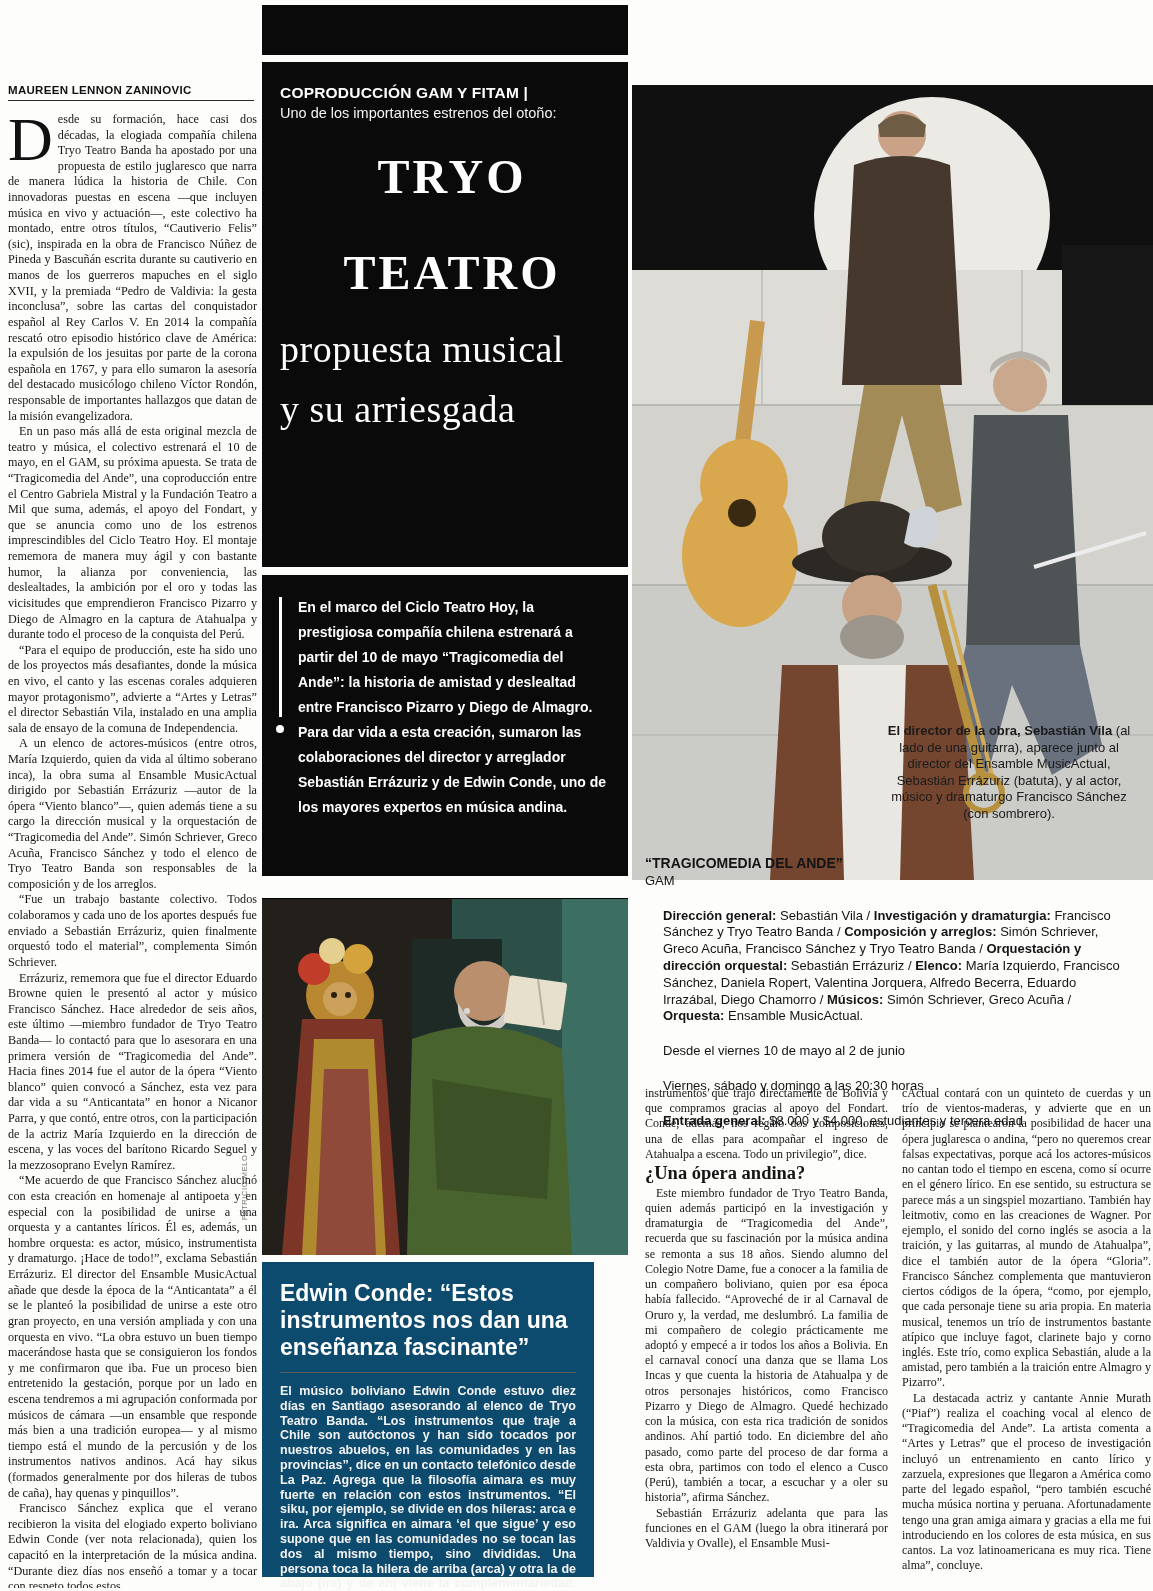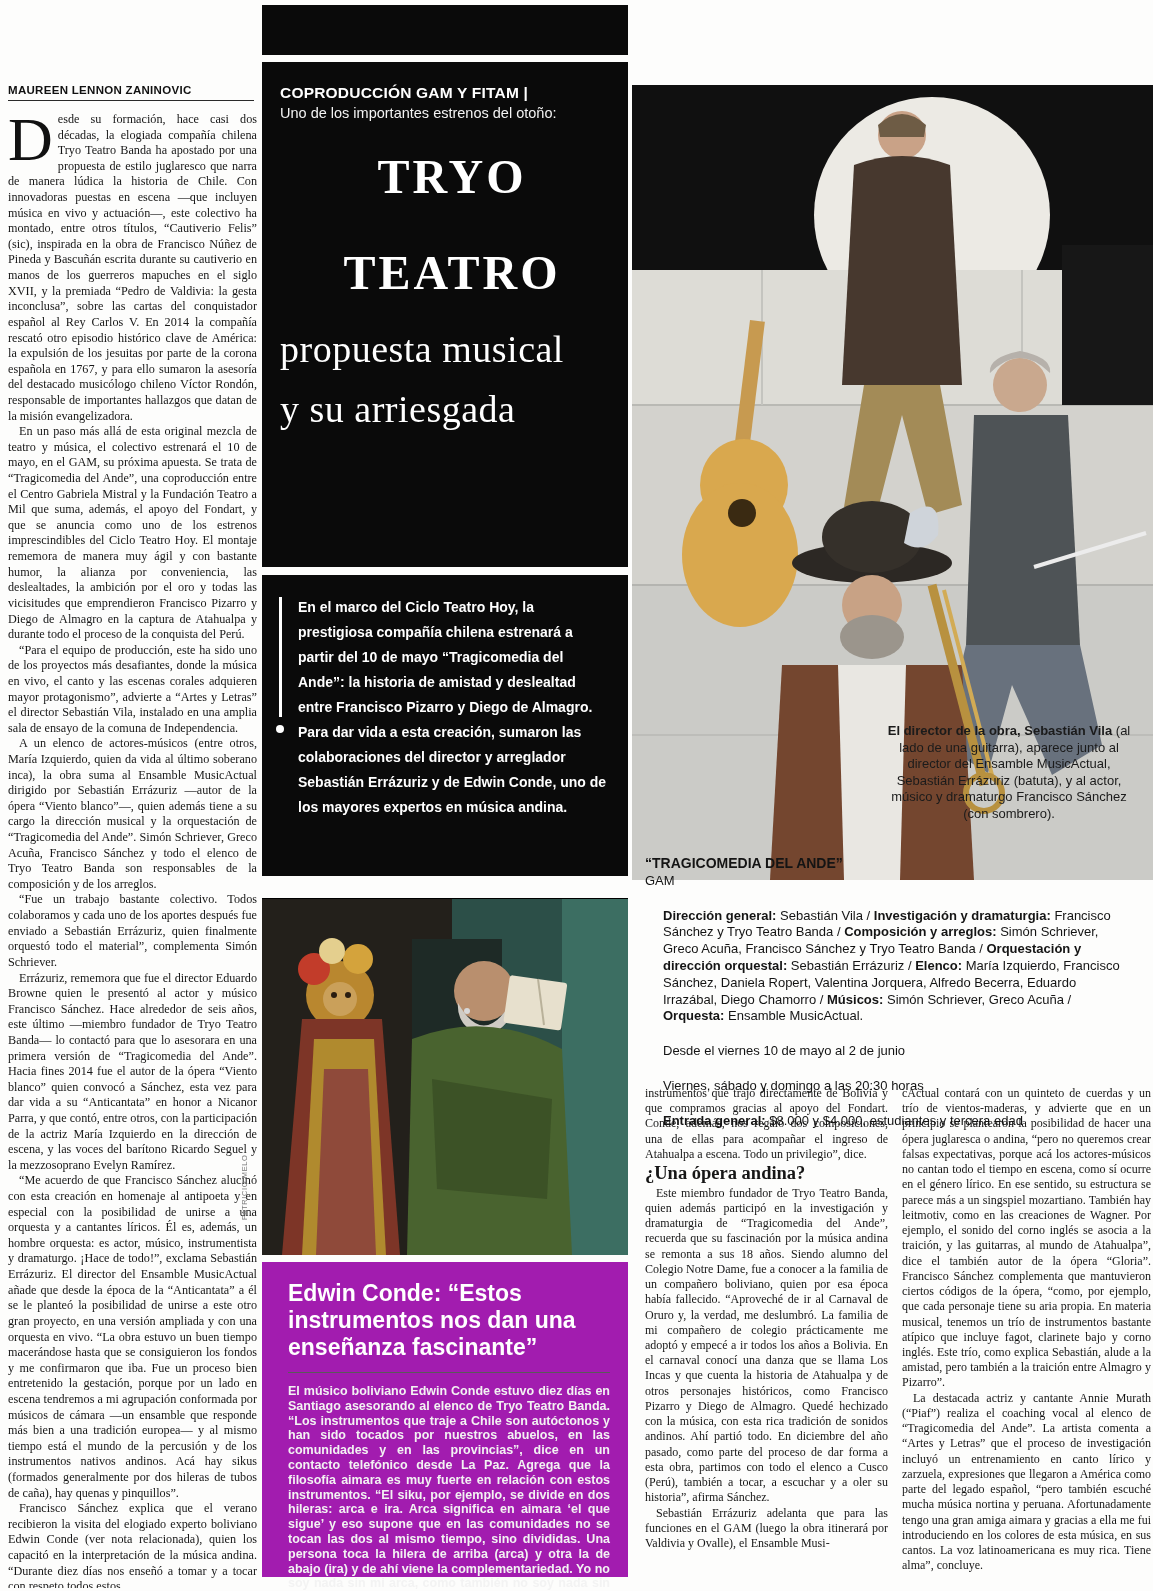--- a/index.html
+++ b/index.html
@@ -32,22 +32,22 @@
   .deckdot{position:absolute;left:14px;top:150px;width:8px;height:8px;border-radius:50%;background:#fff;}
   .deck{font-family:"Liberation Sans", sans-serif;font-weight:bold;font-size:14px;line-height:25px;color:#fff;}
 
   .photo2wrap{position:absolute;left:262px;top:898px;width:366px;height:357px;border-top:1px solid #000;}
   .photo2wrap svg{display:block;}
   .caption2{position:absolute;left:0;top:1px;width:300px;background:#fdfdfc;box-sizing:border-box;
             padding:5px 10px 7px 2px;font-family:"Liberation Sans", sans-serif;font-size:13px;line-height:16.5px;color:#111;}
   .photo-credit-left{position:absolute;left:-13px;bottom:36px;transform:rotate(-90deg);transform-origin:left bottom;
             font-family:"Liberation Sans", sans-serif;font-size:7.5px;letter-spacing:.6px;color:#777;white-space:nowrap;}
 
-  .edwinbox{position:absolute;left:262px;top:1262px;width:366px;height:315px;background:#a21caf;
-            box-sizing:border-box;padding:18px 18px 0 26px;}
+  .edwinbox{position:absolute;left:262px;top:1262px;width:332px;height:315px;background:#0c4a6e;
+            box-sizing:border-box;padding:18px 18px 0 18px;}
   .edwin-title{font-family:"Liberation Sans", sans-serif;font-weight:bold;font-size:23px;line-height:27px;
                color:#fff;padding-bottom:11px;border-bottom:1px solid #5a5a5a;margin-bottom:11px;}
   .edwin-body{font-family:"Liberation Sans", sans-serif;font-weight:bold;font-size:12.5px;line-height:14.8px;
               text-align:justify;color:#f3f3f3;}
 
   
   .photo1wrap{position:absolute;left:632px;top:85px;width:539px;height:795px;}
   .caption3{position:absolute;left:250px;top:638px;width:254px;text-align:center;
             font-family:"Liberation Sans", sans-serif;font-size:13px;line-height:16.5px;color:#1b1b1b;}
   .photo-credit-right{position:absolute;right:-2px;bottom:4px;transform:rotate(-90deg);transform-origin:right bottom;

